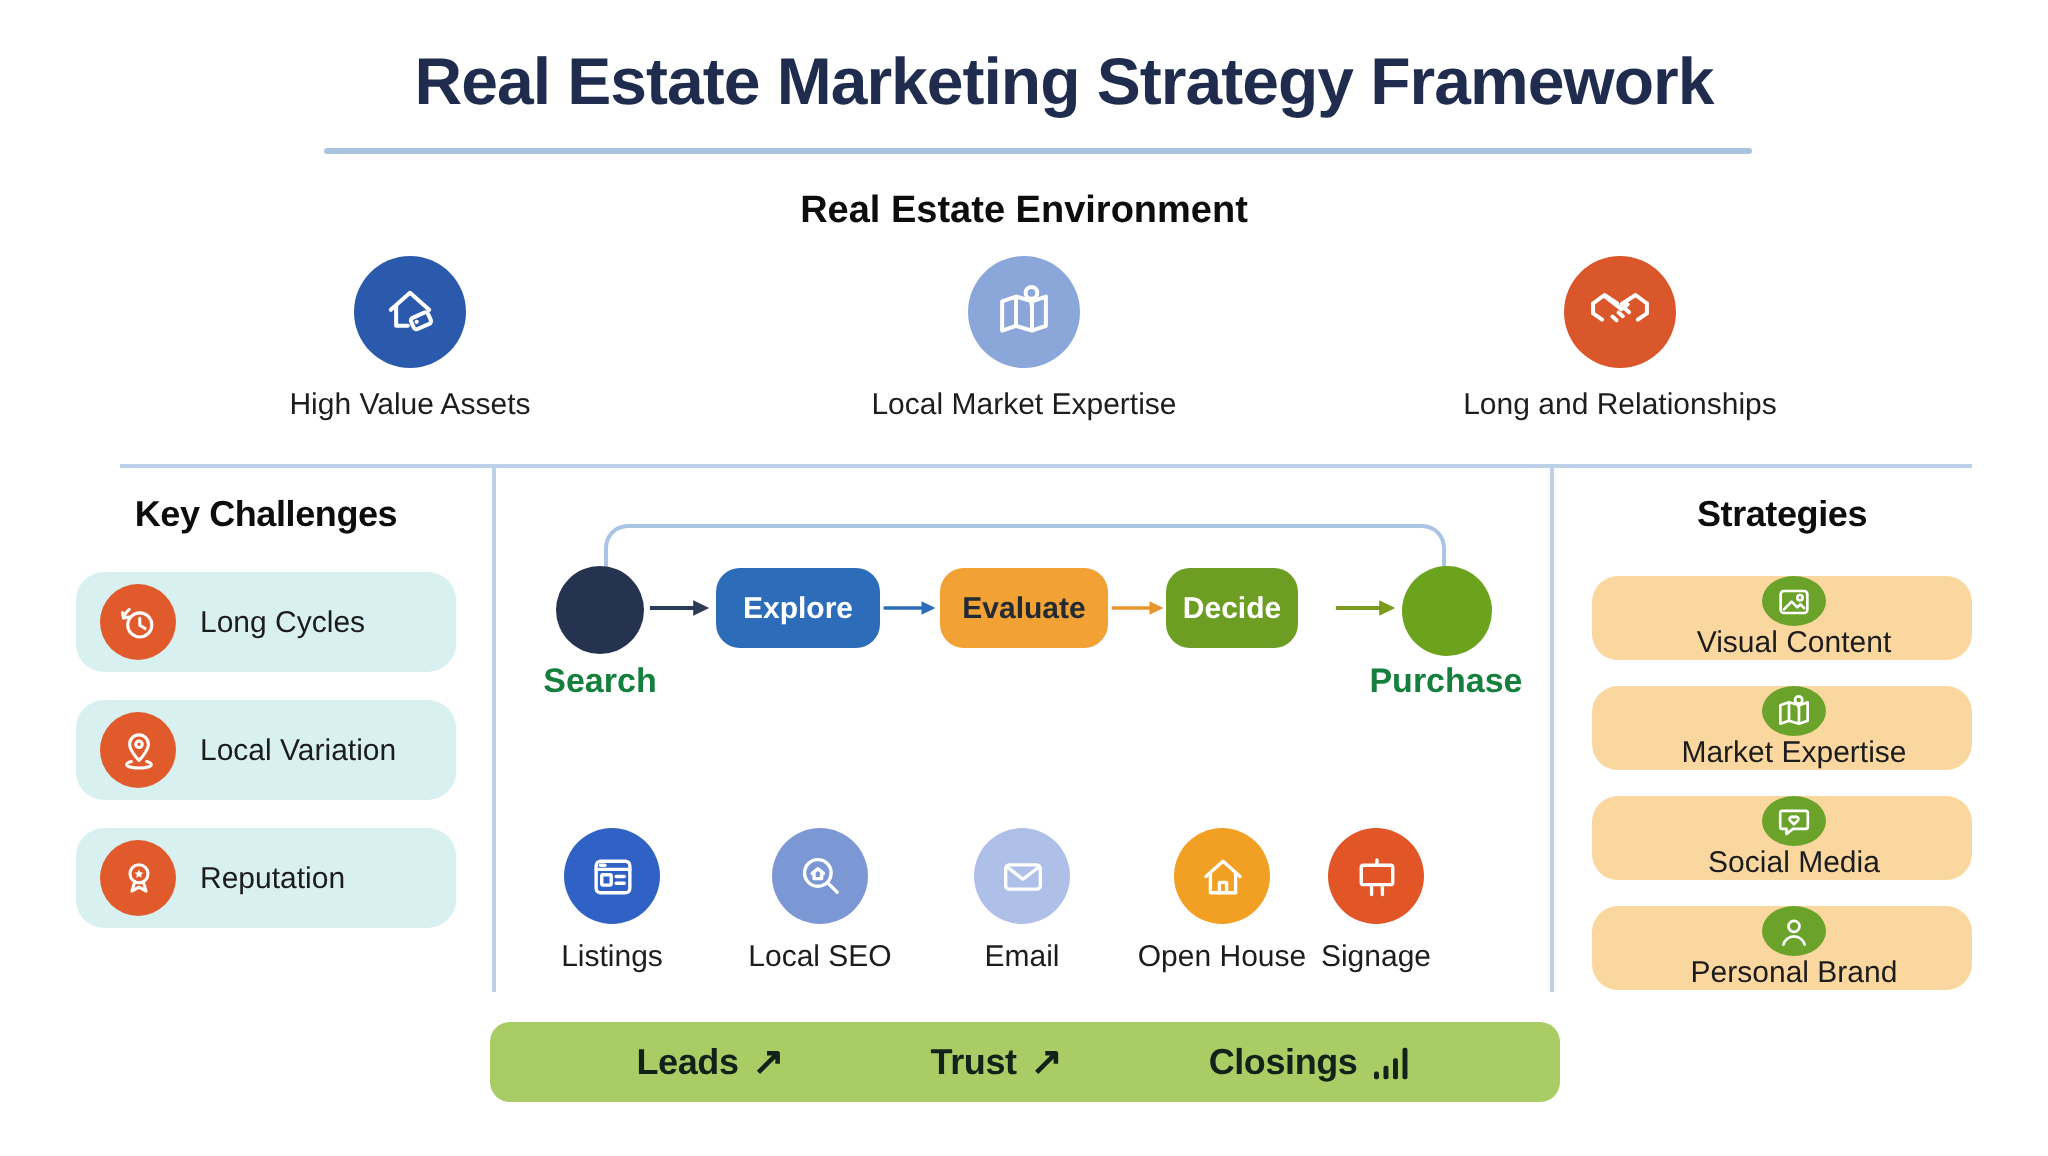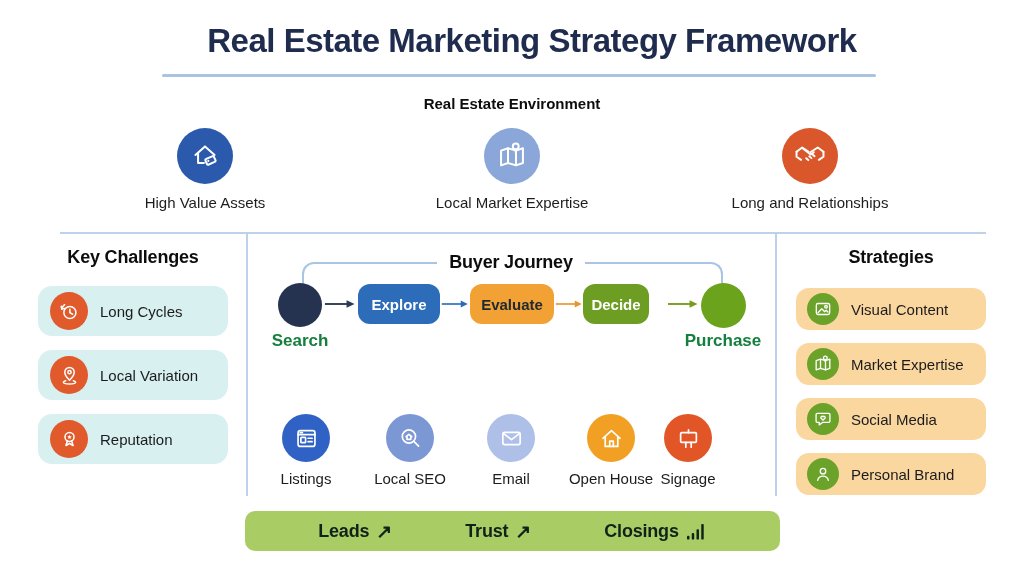--- a/index.html
+++ b/index.html
@@ -3,21 +3,21 @@
 <meta charset="utf-8">
 <style>
   html,body{margin:0;padding:0;background:#fff;}
   .stage{position:relative;width:1024px;height:578px;background:#fff;overflow:hidden;
          font-family:"Liberation Sans",sans-serif;color:#111;}
   .abs{position:absolute;}
   .ctr{text-align:center;}
   .title{top:22px;left:0;width:100%;font-size:33px;font-weight:700;letter-spacing:-.5px;margin-left:20px;}
   .title-underline{left:162px;top:74px;width:714px;height:3px;border-radius:2px;}
   .sec-head{font-size:18px;font-weight:700;letter-spacing:-.2px;color:#0d0d0d;}
-  .env-head{top:95px;left:0;width:100%;font-size:15px;font-weight:700;color:#0d0d0d;}
+  .env-head{top:95px;left:0;width:100%;font-size:19px;font-weight:700;color:#0d0d0d;}
   .env-item{top:128px;width:220px;display:flex;flex-direction:column;align-items:center;}
   .circle{border-radius:50%;display:flex;align-items:center;justify-content:center;color:#fff;}
   .env-circle{width:56px;height:56px;}
   .env-label{margin-top:10px;font-size:15px;color:#1d1d1d;}
   .divider{background:#bdd1e9;}
   .card{display:flex;align-items:center;border-radius:14px;}
   .card-icon{width:38px;height:38px;margin-left:12px;flex:0 0 auto;}
   .card-label{margin-left:12px;font-size:15px;color:#1c1c1c;white-space:nowrap;}
   .jy-head{top:252px;left:246px;width:530px;z-index:2;}
   .jy-head span{background:#fff;padding:0 12px;display:inline-block;line-height:20px;}
@@ -25,21 +25,21 @@
            border-style:solid;border-width:2px 2px 0 2px;border-radius:12px 12px 0 0;}
   .node-circle{border-radius:50%;z-index:3;}
   .step{height:40px;border-radius:12px;display:flex;align-items:center;justify-content:center;
         font-size:15px;font-weight:700;z-index:3;}
   .jy-arrow{top:298px;z-index:3;}
   .jy-label{top:331px;width:110px;font-size:17px;font-weight:700;color:#15803d;}
   .ch-head{top:386px;left:246px;width:530px;}
   .ch-item{top:414px;width:110px;display:flex;flex-direction:column;align-items:center;}
   .ch-circle{width:48px;height:48px;}
   .ch-label{margin-top:8px;font-size:15px;color:#1d1d1d;white-space:nowrap;}
-  .strat-card{height:42px;border-radius:13px;}
+  .strat-card{height:42px;border-radius:13px;flex-direction:column;}
   .strat-icon{width:32px;height:32px;margin-left:11px;}
   .bottom-bar{left:245px;top:511px;width:535px;height:40px;border-radius:10px;
               display:flex;align-items:center;justify-content:space-evenly;}
   .bb-item{display:flex;align-items:center;gap:7px;font-size:18px;font-weight:700;letter-spacing:-.2px;}
   .trend{font-size:19px;font-weight:700;}
   svg{display:block;}
 </style>
 </head>
 <body>
 
@@ -121,23 +121,20 @@
       <svg width="23" height="23" viewBox="0 0 24 24" fill="none" stroke="currentColor" stroke-width="1.6" stroke-linecap="round" stroke-linejoin="round">
         <circle cx="12" cy="9.3" r="4.7"></circle>
         <path d="M12 7.1l.7 1.4 1.6.2-1.2 1.1.3 1.6-1.4-.8-1.4.8.3-1.6-1.2-1.1 1.6-.2z" fill="currentColor" stroke="none"></path>
         <path d="M9.8 13.4l-1.5 4.9 3.7-2.1 3.7 2.1-1.5-4.9"></path>
       </svg>
     </div>
     <div class="card-label">Reputation</div>
   </div>
 
   <div class="abs bracket" style="border-color: currentcolor; color: rgb(169, 196, 228);"></div>
-  <div class="abs ctr sec-head jy-head">
-    <span>Buyer Journey</span>
-  </div>
 
   <div class="abs node-circle" style="left: 278px; top: 283px; width: 44px; height: 44px; background: rgb(38, 51, 80);"></div>
 
   <span class="abs jy-arrow" style="left: 324px; color: rgb(43, 58, 85);">
     <svg width="32" height="12" viewBox="0 0 34 12">
         <line x1="1" y1="6" x2="25" y2="6" stroke="currentColor" stroke-width="2"></line>
         <path d="M24 1.9L32.5 6 24 10.1z" fill="currentColor"></path>
       </svg>
   </span>
 

